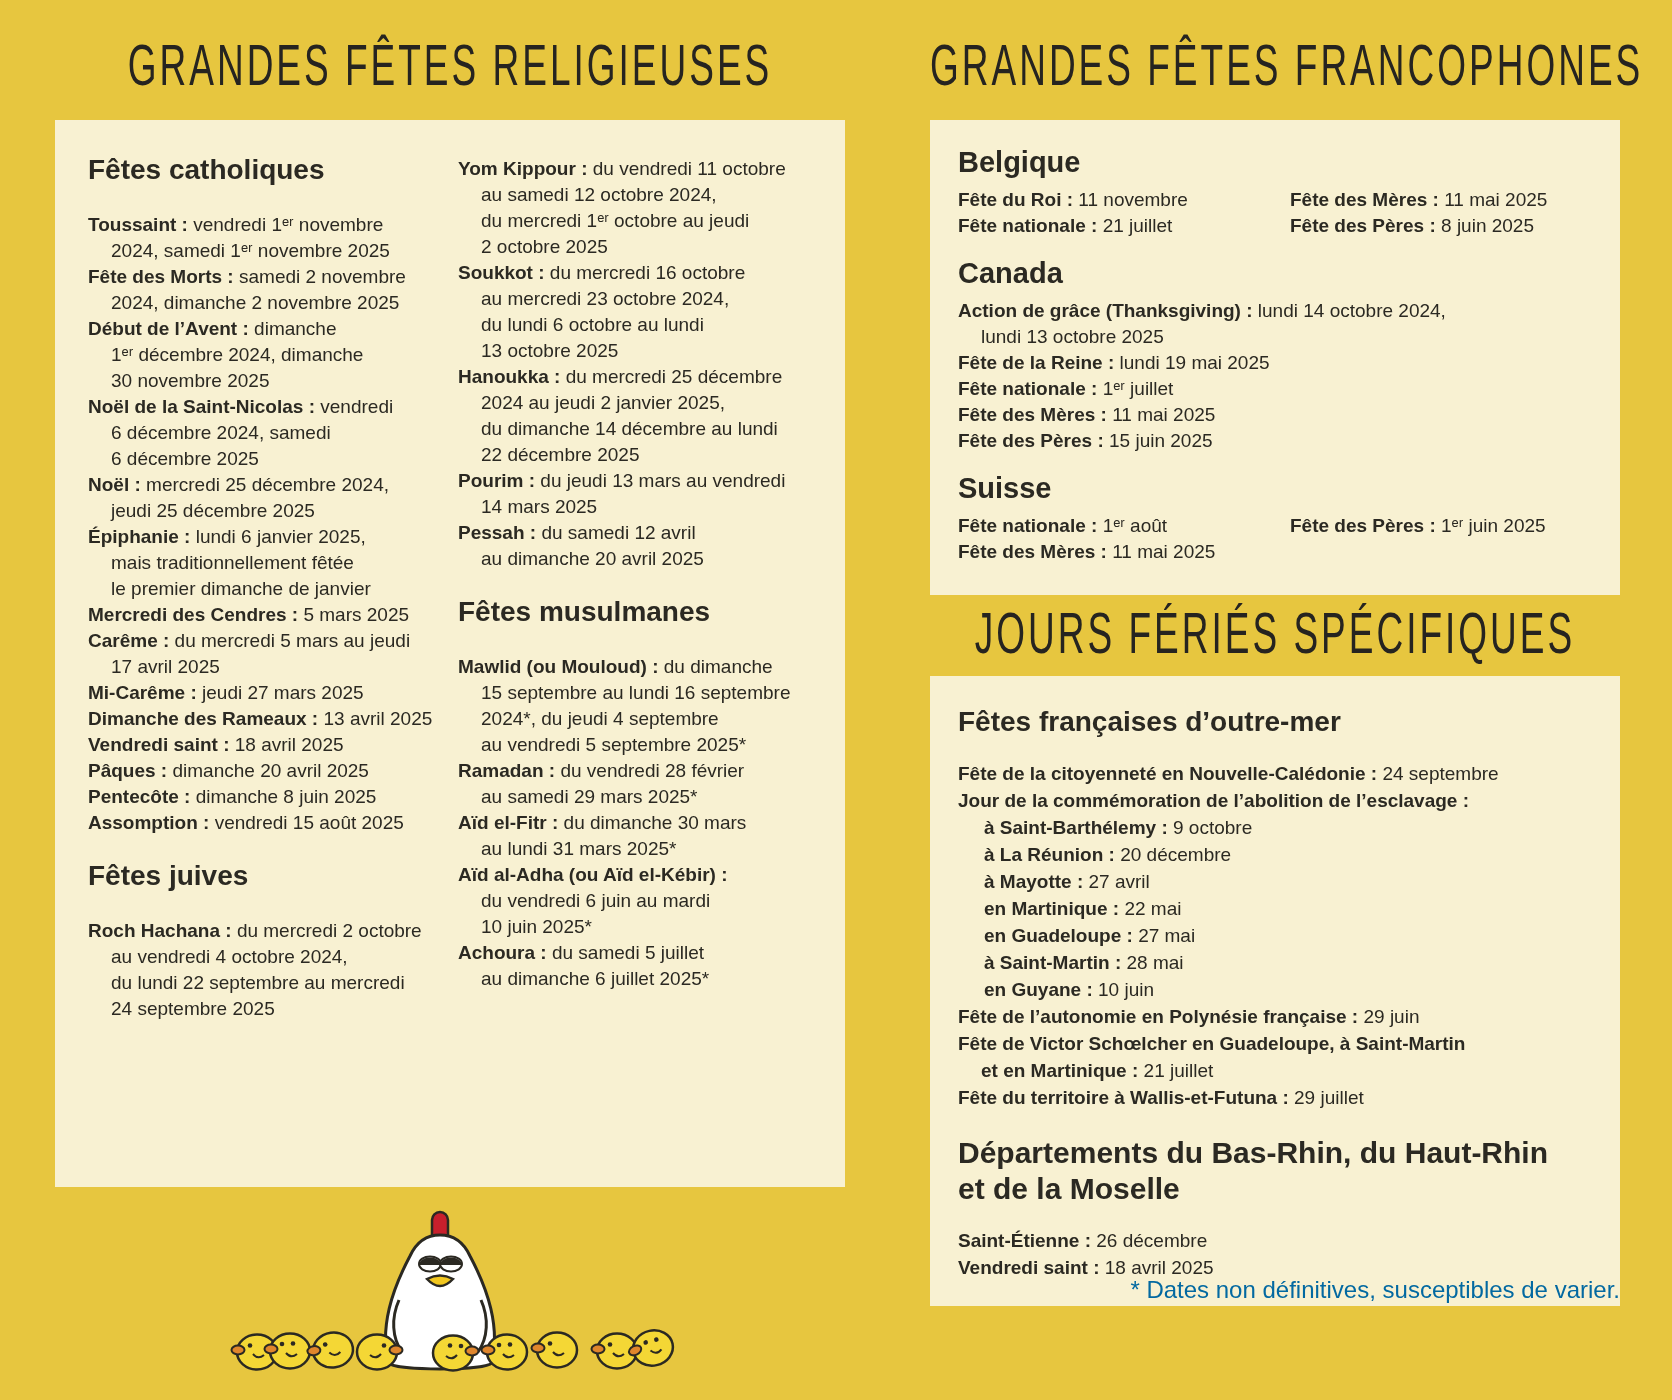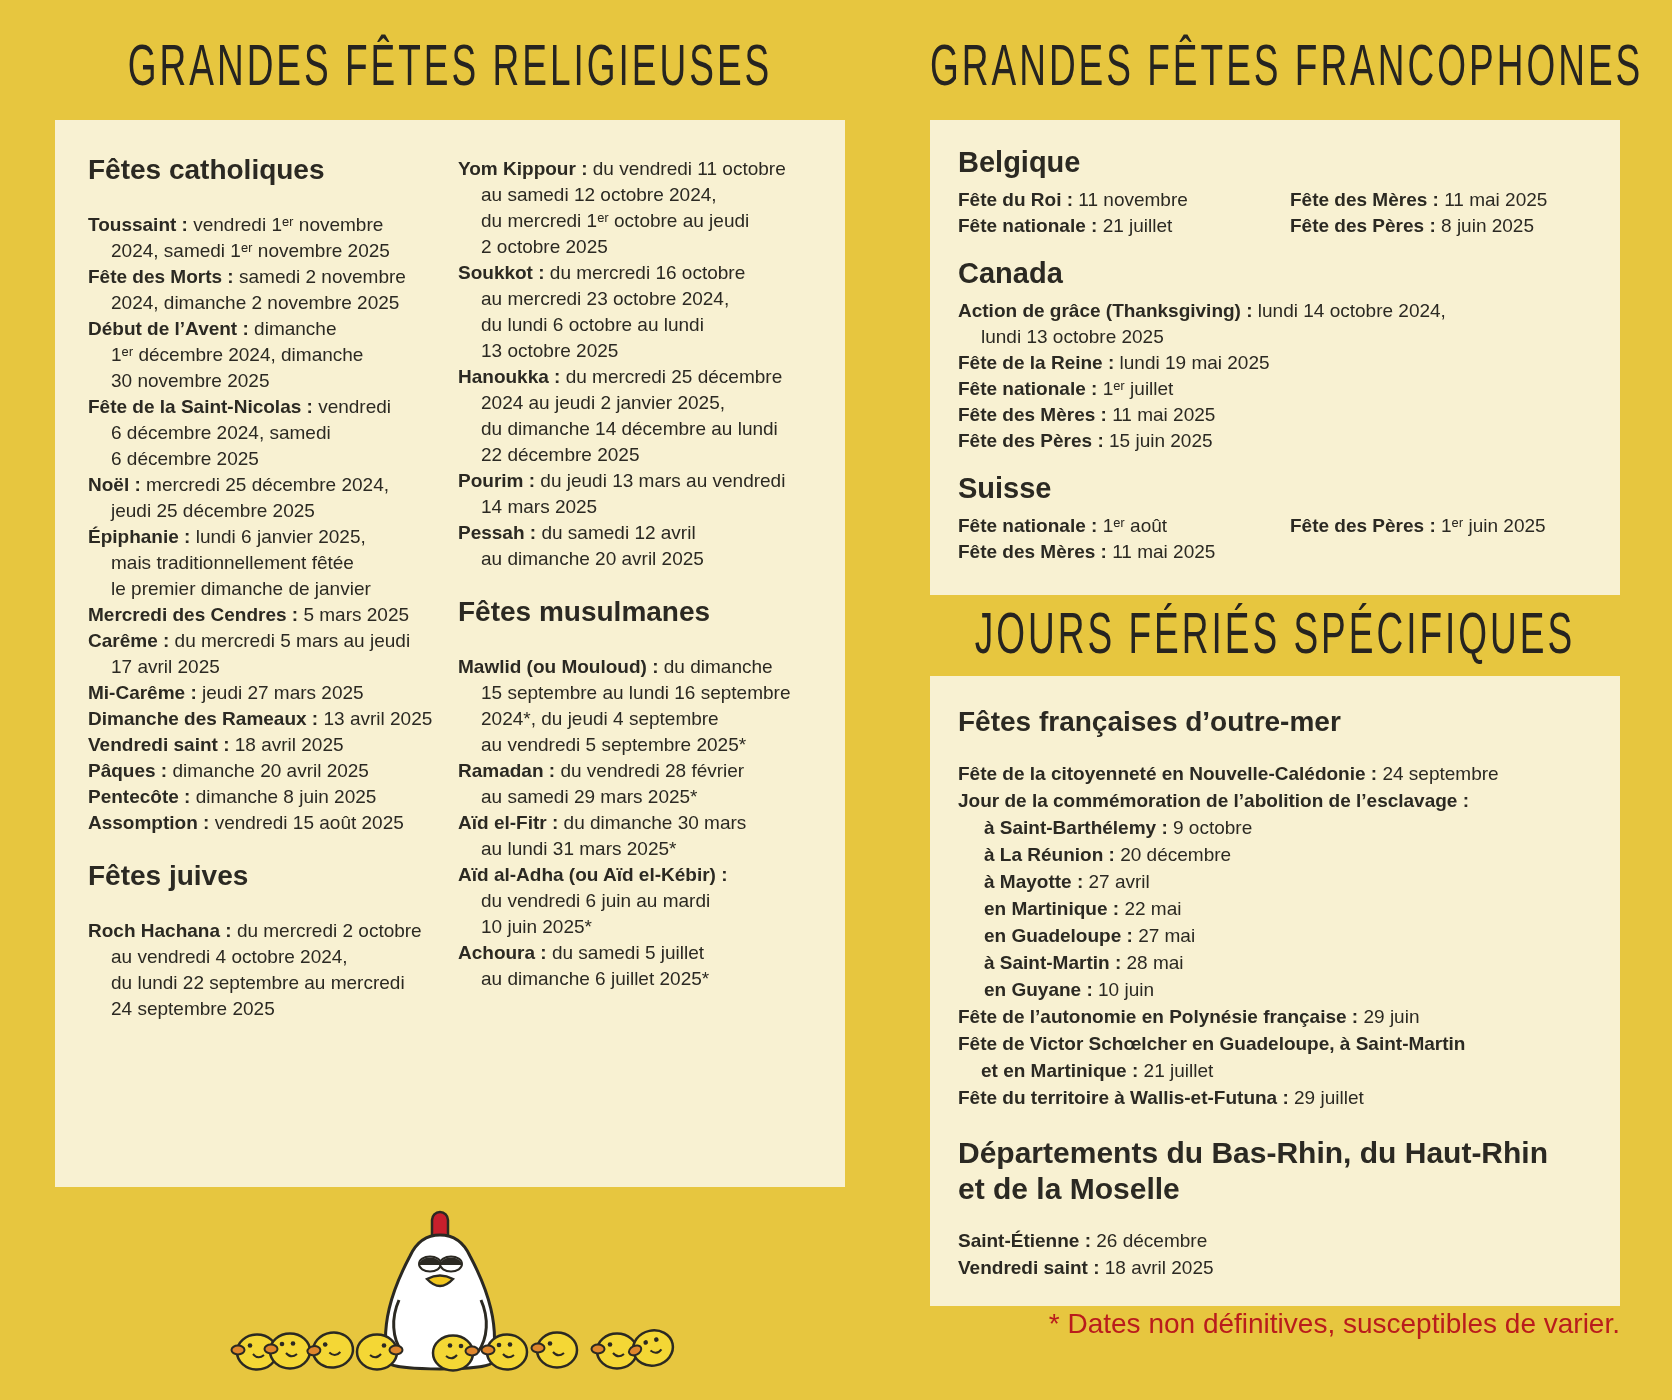--- a/index.html
+++ b/index.html
@@ -23,21 +23,21 @@
   h2.country.gap{margin-top:18px;}
   h2.om{font-size:28px;margin:0 0 22px;}
   h2.dep{font-size:30px;line-height:36px;margin:24px 0 20px;white-space:pre-line;}
   .it{font-size:19px;line-height:26px;white-space:pre-wrap;padding-left:23px;text-indent:-23px;}
   .it b{font-weight:700;}
   .it27{line-height:27px;}
   .sub{margin-left:26px;}
   .cols2{display:flex;}
   .sc1{width:332px;flex:none;}
   .sc2{flex:1;}
-  .footnote{position:absolute;top:1308px;right:52px;font-size:28px;color:#b91c1c;}
+  .footnote{position:absolute;top:1276px;right:52px;font-size:24px;color:#0369a1;}
   .illus{position:absolute;left:185px;top:1200px;width:510px;height:178px;}
 </style>
 </head>
 <body>
 
 <div class="page">
 
   <div class="bigtitle t-left">GRANDES FÊTES RELIGIEUSES</div>
   <div class="bigtitle t-right1">GRANDES FÊTES FRANCOPHONES</div>
   <div class="bigtitle t-right2">JOURS FÉRIÉS SPÉCIFIQUES</div>
@@ -45,21 +45,21 @@
   <div class="panel p-left">
     <div class="c1">
       <h2 class="sec">Fêtes catholiques</h2>
       <div class="it"><b>Toussaint : </b><span>vendredi 1ᵉʳ novembre
 2024, samedi 1ᵉʳ novembre 2025</span></div>
       <div class="it"><b>Fête des Morts : </b><span>samedi 2 novembre
 2024, dimanche 2 novembre 2025</span></div>
       <div class="it"><b>Début de l’Avent : </b><span>dimanche
 1ᵉʳ décembre 2024, dimanche
 30 novembre 2025</span></div>
-      <div class="it"><b>Fête de la Saint-Nicolas : </b><span>vendredi
+      <div class="it"><b>Noël de la Saint-Nicolas : </b><span>vendredi
 6 décembre 2024, samedi
 6 décembre 2025</span></div>
       <div class="it"><b>Noël : </b><span>mercredi 25 décembre 2024,
 jeudi 25 décembre 2025</span></div>
       <div class="it"><b>Épiphanie : </b><span>lundi 6 janvier 2025,
 mais traditionnellement fêtée
 le premier dimanche de janvier</span></div>
       <div class="it"><b>Mercredi des Cendres : </b><span>5 mars 2025</span></div>
       <div class="it"><b>Carême : </b><span>du mercredi 5 mars au jeudi
 17 avril 2025</span></div>

